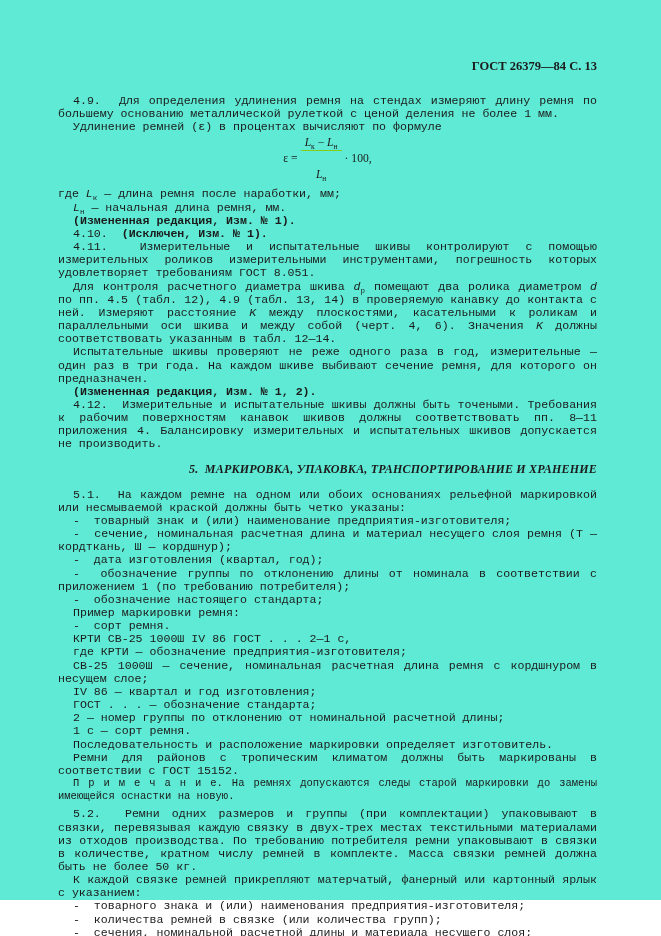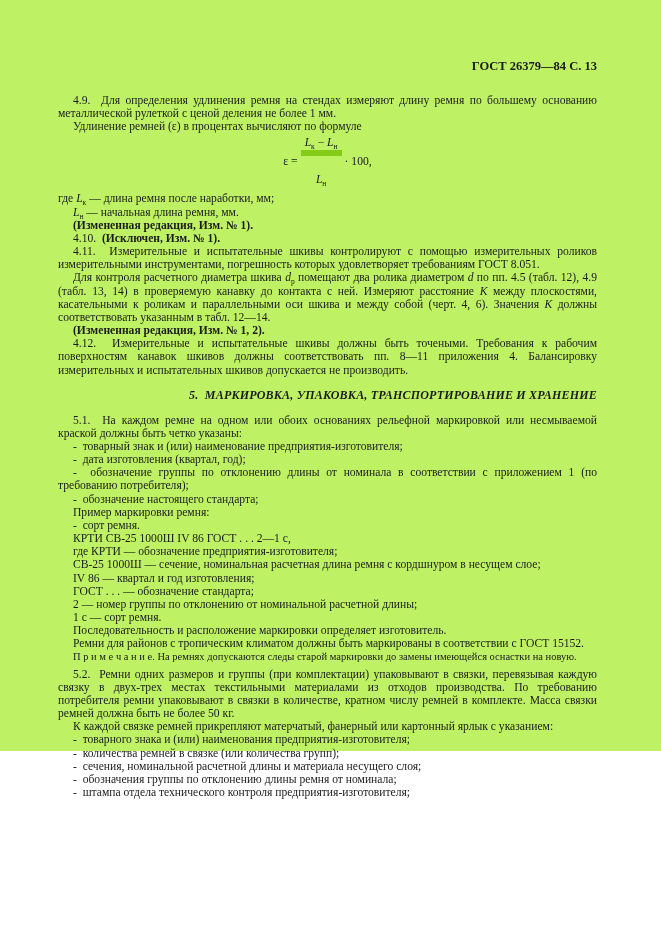--- a/index.html
+++ b/index.html
@@ -1,41 +1,41 @@
 <!DOCTYPE html>
 <html lang="ru"><head>
 <meta charset="utf-8">
 <style>
   html,body{margin:0;padding:0;background:#ffffff;}
   body{width:661px;height:936px;overflow:hidden;}
   .page{
-    box-sizing:border-box;width:661px;height:751px;
+    box-sizing:border-box;width:661px;height:900px;
     padding:59px 64px 0 58px;
     font-family:"Liberation Serif","DejaVu Serif",serif;
-    color:#1b1b1b;background:#bef264;
+    color:#1b1b1b;background:#5eead4;
   }
   .header{
     text-align:right;font-weight:bold;font-size:12.5px;
     margin:0 0 21px 0;line-height:14px;
   }
   .doc{font-size:11.6px;line-height:13.15px;}
-  .doc p{margin:0;text-indent:15px;text-align:justify;}
+  .doc p{margin:0;text-indent:15px;text-align:justify;font-family:Liberation Mono, monospace;}
   .doc p.noindent{text-indent:0;margin-top:6px;}
   .doc p.sp-above{margin-top:4px;}
   .doc h2.heading{
     font-size:12px;font-weight:bold;text-align:right;
     margin:11px 0 12px 0;text-indent:0;line-height:14px;letter-spacing:.2px;font-style:italic;
   }
   .doc p.note{font-size:10.5px;}
   .formula{
     display:flex;justify-content:center;align-items:center;
     margin:3px 0 4px 0;text-indent:0;
   }
   .frac{display:inline-block;vertical-align:middle;margin:0 3px;text-align:center;}
-  .frac .num{display:block;border-bottom:6px solid #84cc16;padding:0 4px 1px 4px;line-height:13px;}
+  .frac .num{display:block;border-bottom:1px solid #84cc16;padding:0 4px 1px 4px;line-height:13px;}
   .frac .den{display:block;padding-top:17px;line-height:13px;}
   .b{font-weight:bold;}
   .i{font-style:italic;}
   sub{font-size:7.5px;line-height:0;}
 </style>
 </head>
 <body>
 
 <div class="page">
   <div class="header">ГОСТ 26379—84 С. 13</div>
@@ -49,25 +49,27 @@
           <span class="den"><span class="i">L</span><sub>н</sub></span>
         </span>
         <span><span> · 100,</span></span>
       </div>
       <p class="noindent"><span>где </span><span class="i">L</span><sub>к</sub><span> — длина ремня после наработки, мм;</span></p>
       <p><span class="i">L</span><sub>н</sub><span> — начальная длина ремня, мм.</span></p>
       <p><span class="b">(Измененная редакция, Изм. № 1).</span></p>
       <p><span>4.10.&nbsp; </span><span class="b">(Исключен, Изм. № 1).</span></p>
       <p><span>4.11.&nbsp; Измерительные и испытательные шкивы контролируют с помощью измерительных роликов измерительными инструментами, погрешность которых удовлетворяет требованиям ГОСТ 8.051.</span></p>
       <p><span>Для контроля расчетного диаметра шкива </span><span class="i">d</span><sub>р</sub><span> помещают два ролика диаметром </span><span class="i">d</span><span> по пп. 4.5 (табл. 12), 4.9 (табл. 13, 14) в проверяемую канавку до контакта с ней. Измеряют расстояние </span><span class="i">K</span><span> между плоскостями, касательными к роликам и параллельными оси шкива и между собой (черт. 4, 6). Значения </span><span class="i">K</span><span> должны соответствовать указанным в табл. 12—14.</span></p>
+      <p><span>Испытательные шкивы проверяют не реже одного раза в год, измерительные — один раз в три года. На каждом шкиве выбивают сечение ремня, для которого он предназначен.</span></p>
       <p><span class="b">(Измененная редакция, Изм. № 1, 2).</span></p>
       <p><span>4.12.&nbsp; Измерительные и испытательные шкивы должны быть точеными. Требования к рабочим поверхностям канавок шкивов должны соответствовать пп. 8—11 приложения 4. Балансировку измерительных и испытательных шкивов допускается не производить.</span></p>
       <h2 class="heading"><span>5.&nbsp; МАРКИРОВКА, УПАКОВКА, ТРАНСПОРТИРОВАНИЕ И ХРАНЕНИЕ</span></h2>
       <p><span>5.1.&nbsp; На каждом ремне на одном или обоих основаниях рельефной маркировкой или несмываемой краской должны быть четко указаны:</span></p>
       <p><span>-&nbsp; товарный знак и (или) наименование предприятия-изготовителя;</span></p>
+      <p><span>-&nbsp; сечение, номинальная расчетная длина и материал несущего слоя ремня (Т — кордткань, Ш — кордшнур);</span></p>
       <p><span>-&nbsp; дата изготовления (квартал, год);</span></p>
       <p><span>-&nbsp; обозначение группы по отклонению длины от номинала в соответствии с приложением 1 (по требованию потребителя);</span></p>
       <p><span>-&nbsp; обозначение настоящего стандарта;</span></p>
       <p><span>Пример маркировки ремня:</span></p>
       <p><span>-&nbsp; сорт ремня.</span></p>
       <p><span>КРТИ СВ-25 1000Ш IV 86 ГОСТ . . . 2—1 с,</span></p>
       <p><span>где КРТИ — обозначение предприятия-изготовителя;</span></p>
       <p><span>СВ-25 1000Ш — сечение, номинальная расчетная длина ремня с кордшнуром в несущем слое;</span></p>
       <p><span>IV 86 — квартал и год изготовления;</span></p>
       <p><span>ГОСТ . . . — обозначение стандарта;</span></p>

